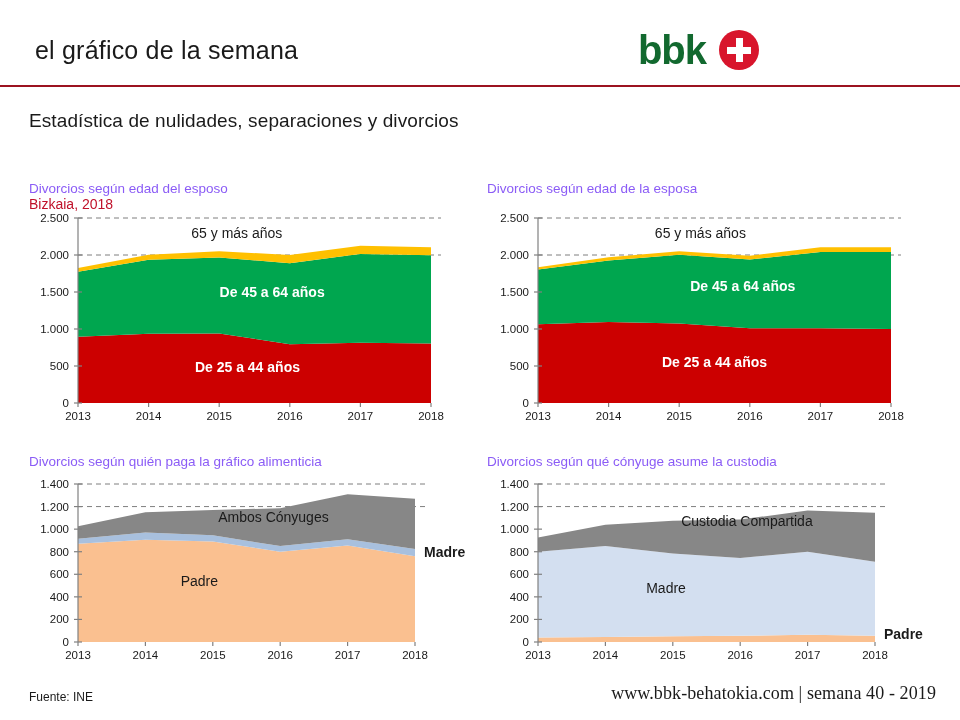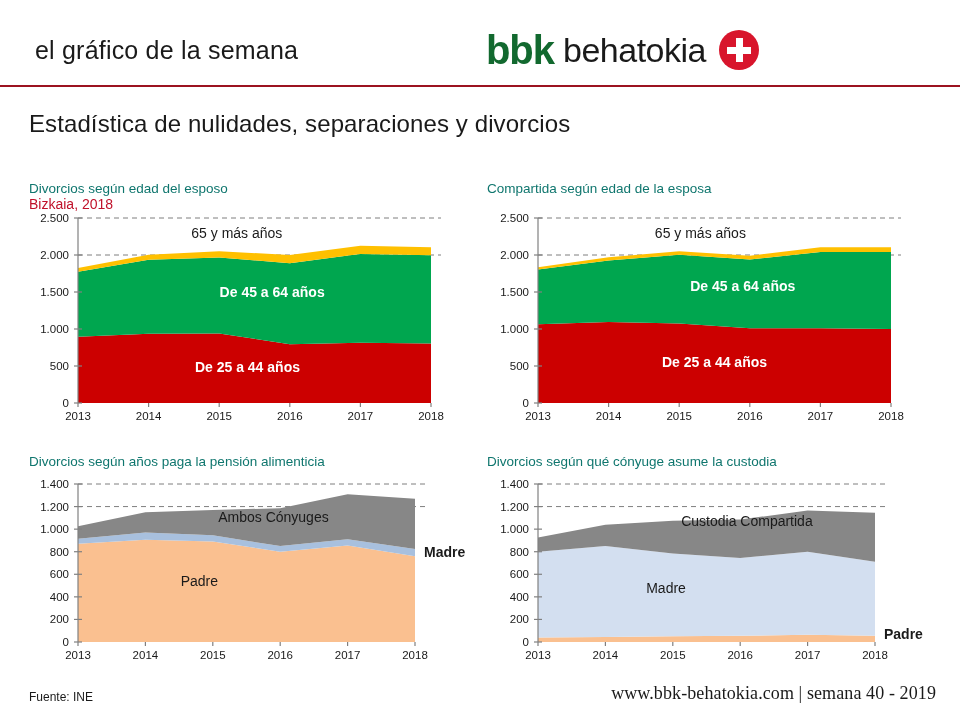--- a/index.html
+++ b/index.html
@@ -77,38 +77,38 @@
     position: absolute;
     left: 0; top: 85px;
     width: 960px; height: 2px;
     background: #9c1320;
   }
 
   
   #main-title {
     position: absolute;
     left: 29px; top: 110px;
-    font-size: 24px;
+    font-size: 19px;
     color: #1a1a1a;
     white-space: nowrap;
     letter-spacing: 0.1px;
   }
   #subtitle {
     position: absolute;
     left: 29px; top: 148px;
     font-size: 14px;
     color: #c0112a;
     white-space: nowrap;
     margin-top: 48px;
   }
 
   .panel-title {
     position: absolute;
     font-size: 13.5px;
-    color: #0f766e;
+    color: #8b5cf6;
     white-space: nowrap;
   }
   #t-chart1 { left: 29px;  top: 181px; }
   #t-chart2 { left: 487px; top: 181px; }
   #t-chart3 { left: 29px;  top: 454px; }
   #t-chart4 { left: 487px; top: 454px; text-align: center; }
 
   
   .chart-host { position: absolute; }
   #chart1 { left: 20px;  top: 206px; width: 430px; height: 215px; }
@@ -170,36 +170,35 @@
   }
 </style>
 </head>
 <body>
 
 <div id="header">
   <div id="header-title">el gráfico de la semana</div>
 
   <div id="logo">
     <span id="logo-bbk">bbk</span>
-    <span id="logo-behatokia">behatokia</span>
     <span id="logo-mark">
       <span class="cross-v"></span>
       <span class="cross-h"></span>
     </span>
   </div>
 
   <div id="header-rule"></div>
 </div>
 
 <div id="main-title">Estadística de nulidades, separaciones y divorcios</div>
 <div id="subtitle">Bizkaia, 2018</div>
 
 <div class="panel-title" id="t-chart1">Divorcios según edad del esposo</div>
-<div class="panel-title" id="t-chart2">Compartida según edad de la esposa</div>
-<div class="panel-title" id="t-chart3">Divorcios según años paga la pensión alimenticia</div>
+<div class="panel-title" id="t-chart2">Divorcios según edad de la esposa</div>
+<div class="panel-title" id="t-chart3">Divorcios según quién paga la gráfico alimenticia</div>
 <div class="panel-title" id="t-chart4">Divorcios según qué cónyuge asume la custodia</div>
 
 <div class="chart-host" id="chart1">
     <svg width="430" height="215" viewBox="0 0 430 215">
       <line x1="58" y1="49" x2="421" y2="49" stroke="#7f7f7f" stroke-width="1" stroke-dasharray="5,4"></line>
       <line x1="58" y1="12" x2="421" y2="12" stroke="#7f7f7f" stroke-width="1" stroke-dasharray="5,4"></line>
       <path d="M 58 197 L 58 130.76999999999998 L 128.60000000000002 127.81 L 199.20000000000002 127.44 L 269.79999999999995 138.17000000000002 L 340.40000000000003 136.69 L 411 137.43 L 411 197 L 340.40000000000003 197 L 269.79999999999995 197 L 199.20000000000002 197 L 128.60000000000002 197 L 58 197 Z" fill="#cc0000" stroke="none"></path>
       <path d="M 58 130.76999999999998 L 58 65.65 L 128.60000000000002 53.81 L 199.20000000000002 51.59 L 269.79999999999995 57.139999999999986 L 340.40000000000003 47.889999999999986 L 411 49.370000000000005 L 411 137.43 L 340.40000000000003 136.69 L 269.79999999999995 138.17000000000002 L 199.20000000000002 127.44 L 128.60000000000002 127.81 L 58 130.76999999999998 Z" fill="#00a64f" stroke="none"></path>
       <path d="M 58 65.65 L 58 61.95000000000002 L 128.60000000000002 48.629999999999995 L 199.20000000000002 45.30000000000001 L 269.79999999999995 49 L 340.40000000000003 39.75 L 411 41.23000000000002 L 411 49.370000000000005 L 340.40000000000003 47.889999999999986 L 269.79999999999995 57.139999999999986 L 199.20000000000002 51.59 L 128.60000000000002 53.81 L 58 65.65 Z" fill="#ffc000" stroke="none"></path>
       <line x1="58" y1="12" x2="58" y2="197" stroke="#808080" stroke-width="1.2"></line>

